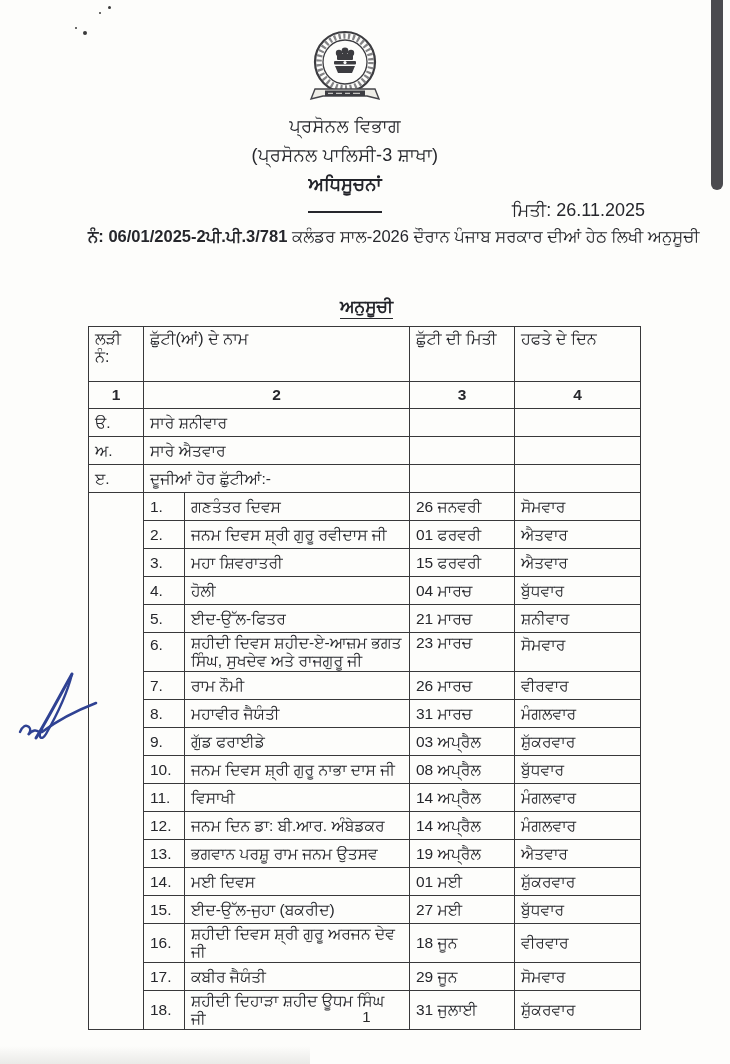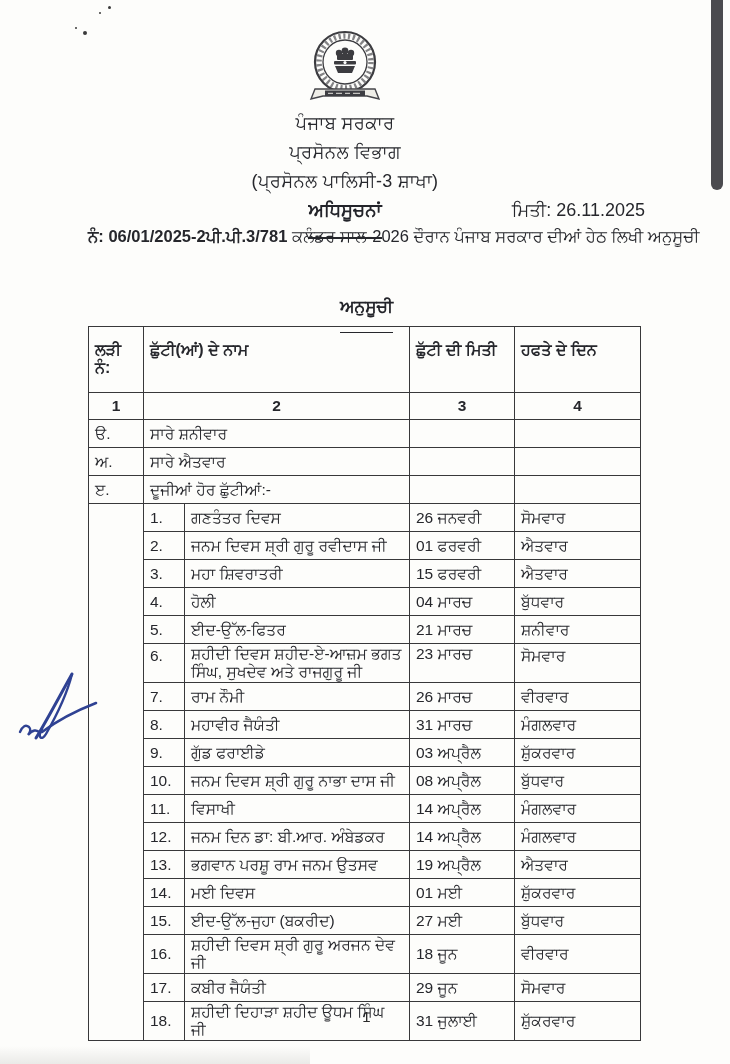--- a/index.html
+++ b/index.html
@@ -20,28 +20,28 @@
   .doc-type{display:inline-block;margin-top:6px;font-weight:bold;font-size:18px;
     border-bottom:2px solid #26272c;padding-bottom:16px;}
   .date-line{position:absolute;left:88px;top:200px;width:557px;text-align:right;
     font-size:18px;color:#26272c;}
   .para-line{position:absolute;left:88px;white-space:nowrap;font-size:16.5px;color:#26272c;}
   .para-1{top:227px;width:640px;}
   .para-2{top:265px;}
   .bold{font-weight:bold;}
   .schedule-title{position:absolute;left:88px;top:297px;width:557px;text-align:center;}
   .schedule-title span{display:inline-block;font-weight:bold;font-size:17px;
-    border-bottom:1.8px solid #26272c;padding-bottom:15px;}
+    border-bottom:1.8px solid #26272c;padding-bottom:1px;}
   
   table.holidays{position:absolute;left:88px;top:326px;width:552px;
     border-collapse:collapse;table-layout:fixed;font-size:15.5px;color:#26272c;}
   table.holidays td,table.holidays th{
     border:1.6px solid #38383a;padding:1px 6px;vertical-align:middle;
     text-align:left;font-weight:normal;overflow:hidden;}
-  tr.hdr th{height:50px;font-weight:bold;vertical-align:top;padding-top:14px;font-size:16px;}
+  tr.hdr th{height:50px;font-weight:normal;vertical-align:top;padding-top:3px;font-size:16px;}
   tr.colnums td{height:24px;text-align:center;font-weight:bold;}
   tr.data-row td{height:25px;}
   td.num-cell{text-align:right;padding-right:7px;}
   td.serial-merged{border-bottom:1.6px solid #38383a;}
   
   .signature{position:absolute;left:6px;top:648px;width:98px;height:110px;}
   .page-num{position:absolute;left:88px;top:1008px;width:557px;text-align:center;
     font-size:15px;color:#2a2a2a;}
   .soft-shadow{position:absolute;left:0;top:1046px;width:310px;height:18px;
     background:linear-gradient(180deg,rgba(0,0,0,0) 0%,rgba(120,120,115,.14) 100%);}
@@ -76,21 +76,20 @@
         </g>
         <g>
           <path d="M18 59 L78 59 L82 69 L70 66 L26 66 L14 69 Z" fill="#efeee8" stroke="#45454a" stroke-width="1.4"></path>
           <rect x="28" y="60.5" width="40" height="5.5" fill="#3d3d42"></rect>
           <g stroke="#e8e7e0" stroke-width="1">
               <path d="M31 63.3 h5 M39 63.3 h6 M48 63.3 h5 M56 63.3 h7"></path>
             </g>
         </g>
       </svg>
     </div>
-    <div class="h-line">ਪੰਜਾਬ ਸਰਕਾਰ</div>
     <div class="h-line spaced">ਪ੍ਰਸੋਨਲ ਵਿਭਾਗ</div>
     <div class="h-line spaced">(ਪ੍ਰਸੋਨਲ ਪਾਲਿਸੀ-3 ਸ਼ਾਖਾ)</div>
     <div><span class="doc-type">ਅਧਿਸੂਚਨਾਂ</span></div>
   </div>
 
   <div class="date-line">ਮਿਤੀ: 26.11.2025</div>
 
   <div class="para-line para-1">
     <span class="bold">ਨੰ:</span>
     <span class="bold">06/01/2025-2ਪੀ.ਪੀ.3/781</span>

